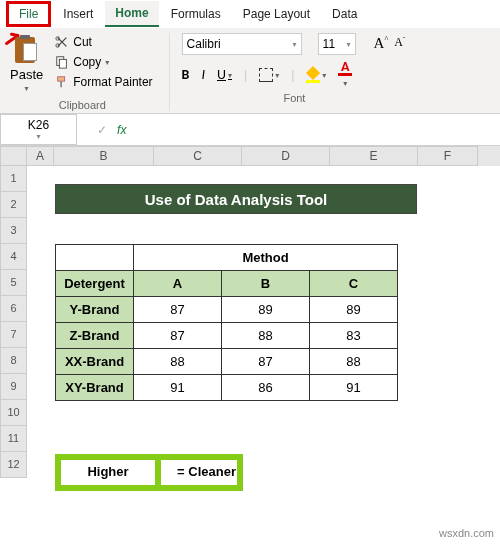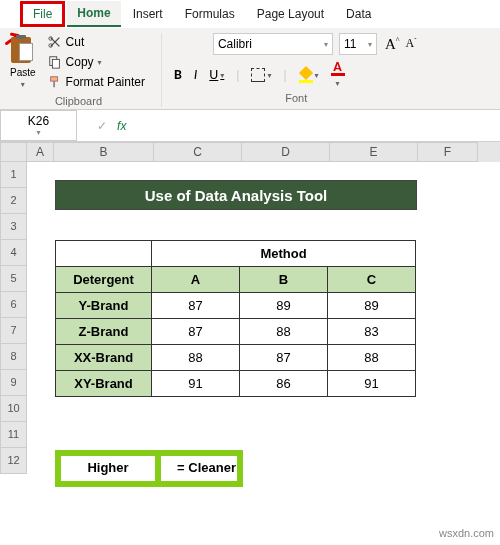--- a/index.html
+++ b/index.html
@@ -1,45 +1,45 @@
 <!DOCTYPE html>
 <html><head>
 <meta charset="utf-8">
 <style>
 * { box-sizing: border-box; margin: 0; padding: 0; }
 body { font-family: "Segoe UI", Arial, sans-serif; font-size: 12px; background: #fff; width: 500px; height: 545px; overflow: hidden; position: relative; }
 
 
-.ribbon-tabs { display: flex; align-items: center; height: 28px; background: #fff; padding-left: 20px; gap: 2px; }
+.ribbon-tabs { display: flex; align-items: center; height: 28px; background: #fff; padding-left: 6px; gap: 2px; }
 .ribbon-tab { padding: 5px 10px; color: #222; cursor: pointer; }
 .ribbon-tab.file { border: 3px solid #d00; padding: 3px 10px; color: #217346; font-weight: normal; }
 .ribbon-tab.active { background: #f3f2f1; border-bottom: 2px solid #217346; color: #217346; font-weight: 600; }
 .arrow-annot { position: absolute; left: 2px; top: 25px; color: #d00; font-size: 24px; transform: rotate(-35deg); }
 
 
 .ribbon-body { display: flex; background: #f3f2f1; border-bottom: 1px solid #d0d0d0; padding: 5px 8px 2px 8px; gap: 12px; }
 .ribbon-group { display: flex; flex-direction: column; align-items: center; border-right: 1px solid #e0dfde; padding-right: 12px; }
 .ribbon-group:last-child { border-right: none; }
 .group-content { display: flex; align-items: flex-start; gap: 6px; flex: 1; }
 .group-label { font-size: 11px; color: #666; margin-top: 4px; }
 
 
 .paste-btn { display: flex; flex-direction: column; align-items: center; gap: 2px; padding: 2px; }
 .paste-icon { width: 24px; height: 30px; position: relative; }
 .paste-board { width: 20px; height: 26px; background: #a8641f; border-radius: 2px; position: absolute; top: 2px; left: 0; }
 .paste-paper { width: 14px; height: 18px; background: #fff; border: 1px solid #999; position: absolute; top: 8px; left: 8px; }
 .paste-clip { width: 10px; height: 4px; background: #666; position: absolute; top: 0; left: 5px; border-radius: 1px; }
-.paste-label { font-size: 10px; }
+.paste-label { font-size: 13px; }
 .dd-arrow { font-size: 8px; color: #666; }
 .clip-actions { display: flex; flex-direction: column; gap: 2px; }
 .clip-actions div { display: flex; align-items: center; gap: 4px; padding: 2px 4px; font-size: 12px; }
 .clip-actions svg { width: 14px; height: 14px; }
 
 
-.font-row { display: flex; align-items: flex-end; gap: 6px; margin-bottom: 6px; margin-left: 39px; }
+.font-row { display: flex; align-items: flex-start; gap: 16px; margin-bottom: 6px; }
 .font-select, .size-select { background: #fff; border: 1px solid #ccc; padding: 3px 4px; font-size: 12px; display: flex; align-items: center; justify-content: space-between; }
 .font-select { width: 120px; }
 .size-select { width: 38px; }
 .inc-dec { display: flex; gap: 2px; }
 .inc-dec span { font-family: "Times New Roman"; padding: 2px; }
 .font-btns { display: flex; align-items: center; gap: 12px; }
 .font-btns .btn { font-family: "Calibri"; font-size: 14px; display: flex; align-items: center; gap: 2px; }
 .bold { font-weight: bold; }
 .italic { font-style: italic; font-family: "Times New Roman"; }
 .underline { text-decoration: underline; }
@@ -66,38 +66,38 @@
 .col-D { width: 88px; } .col-E { width: 88px; } .col-F { width: 60px; }
 .grid-body { display: flex; }
 .row-hs { display: flex; flex-direction: column; }
 .row-h { width: 27px; height: 26px; border: 1px solid #ccc; border-top: none; background: #e6e6e6; text-align: center; color: #555; font-size: 11px; line-height: 25px; }
 .cells-area { position: relative; flex: 1; }
 
 
 .title-banner { position: absolute; left: 28px; top: 18px; width: 362px; height: 30px; background: #3a5a3a; color: #fff; text-align: center; line-height: 30px; font-weight: bold; font-size: 15px; border: 1px solid #444; }
 .data-table { position: absolute; left: 28px; top: 78px; border-collapse: collapse; font-size: 13px; }
 .data-table th, .data-table td { border: 1px solid #333; padding: 0; text-align: center; height: 26px; }
-.data-table .w-b { width: 96px; } .data-table .w-c { width: 88px; }
+.data-table .w-b { width: 78px; } .data-table .w-c { width: 88px; }
 .header-cell { background: #c6e0b4; font-weight: bold; }
 .row-hdr { background: #c6e0b4; font-weight: bold; }
 .method-hdr { background: #fff; font-weight: bold; }
 .legend { position: absolute; left: 28px; top: 288px; display: flex; }
 .legend div { border: 6px solid #84cc16; height: 37px; line-height: 24px; text-align: center; font-size: 13px; }
 .legend .lb { width: 100px; font-weight: bold; border-right: none; }
 .legend .lc { width: 88px; font-weight: bold; padding-left: 15px; }
 
 .watermark { position: absolute; right: 6px; bottom: 6px; font-size: 11px; color: #888; margin-top: 43px; }
 </style>
 </head>
 <body>
 
 <div class="ribbon-tabs">
   <div class="ribbon-tab file">File</div>
+  <div class="ribbon-tab">Insert</div>
   <div class="ribbon-tab active">Home</div>
-  <div class="ribbon-tab">Insert</div>
   <div class="ribbon-tab">Formulas</div>
   <div class="ribbon-tab">Page Layout</div>
   <div class="ribbon-tab">Data</div>
 </div>
 <div class="arrow-annot">➜</div>
 
 <div class="ribbon-body">
   <div class="ribbon-group">
     <div class="group-content">
       <div class="paste-btn">

